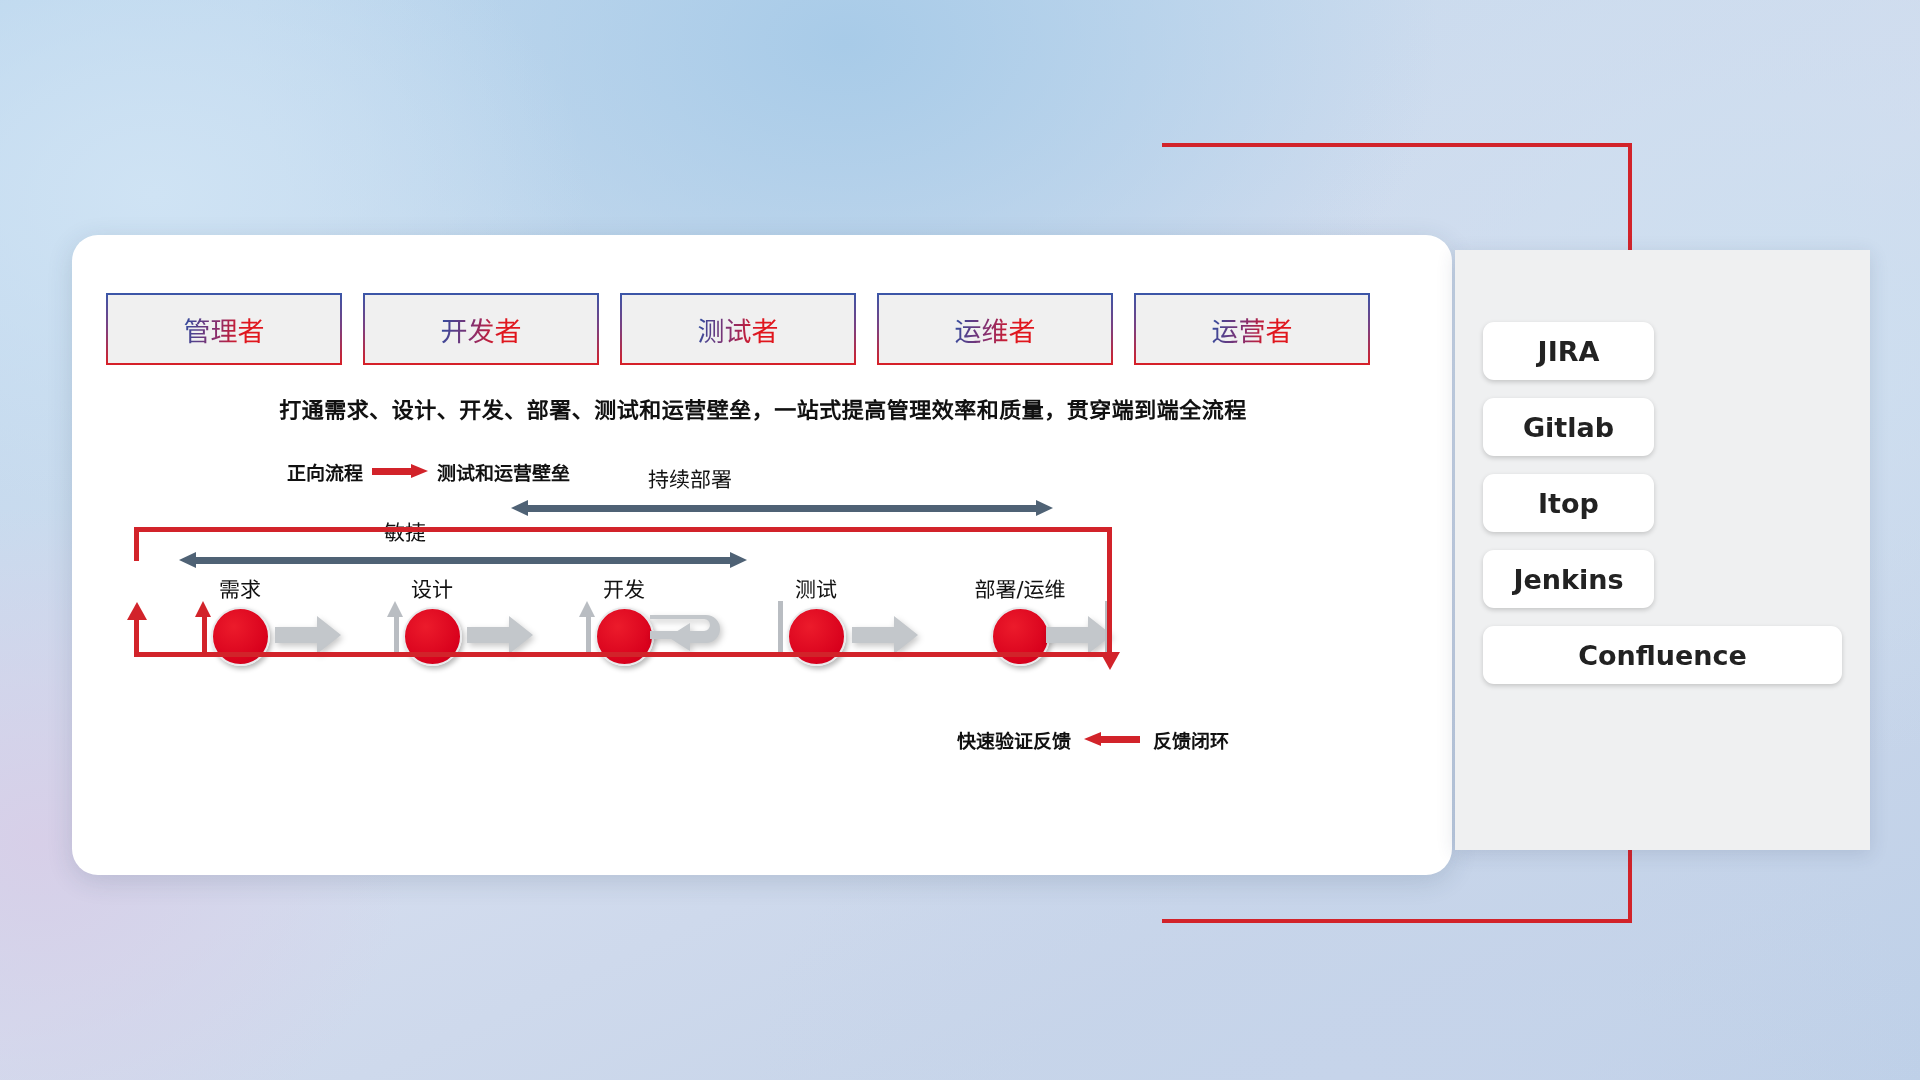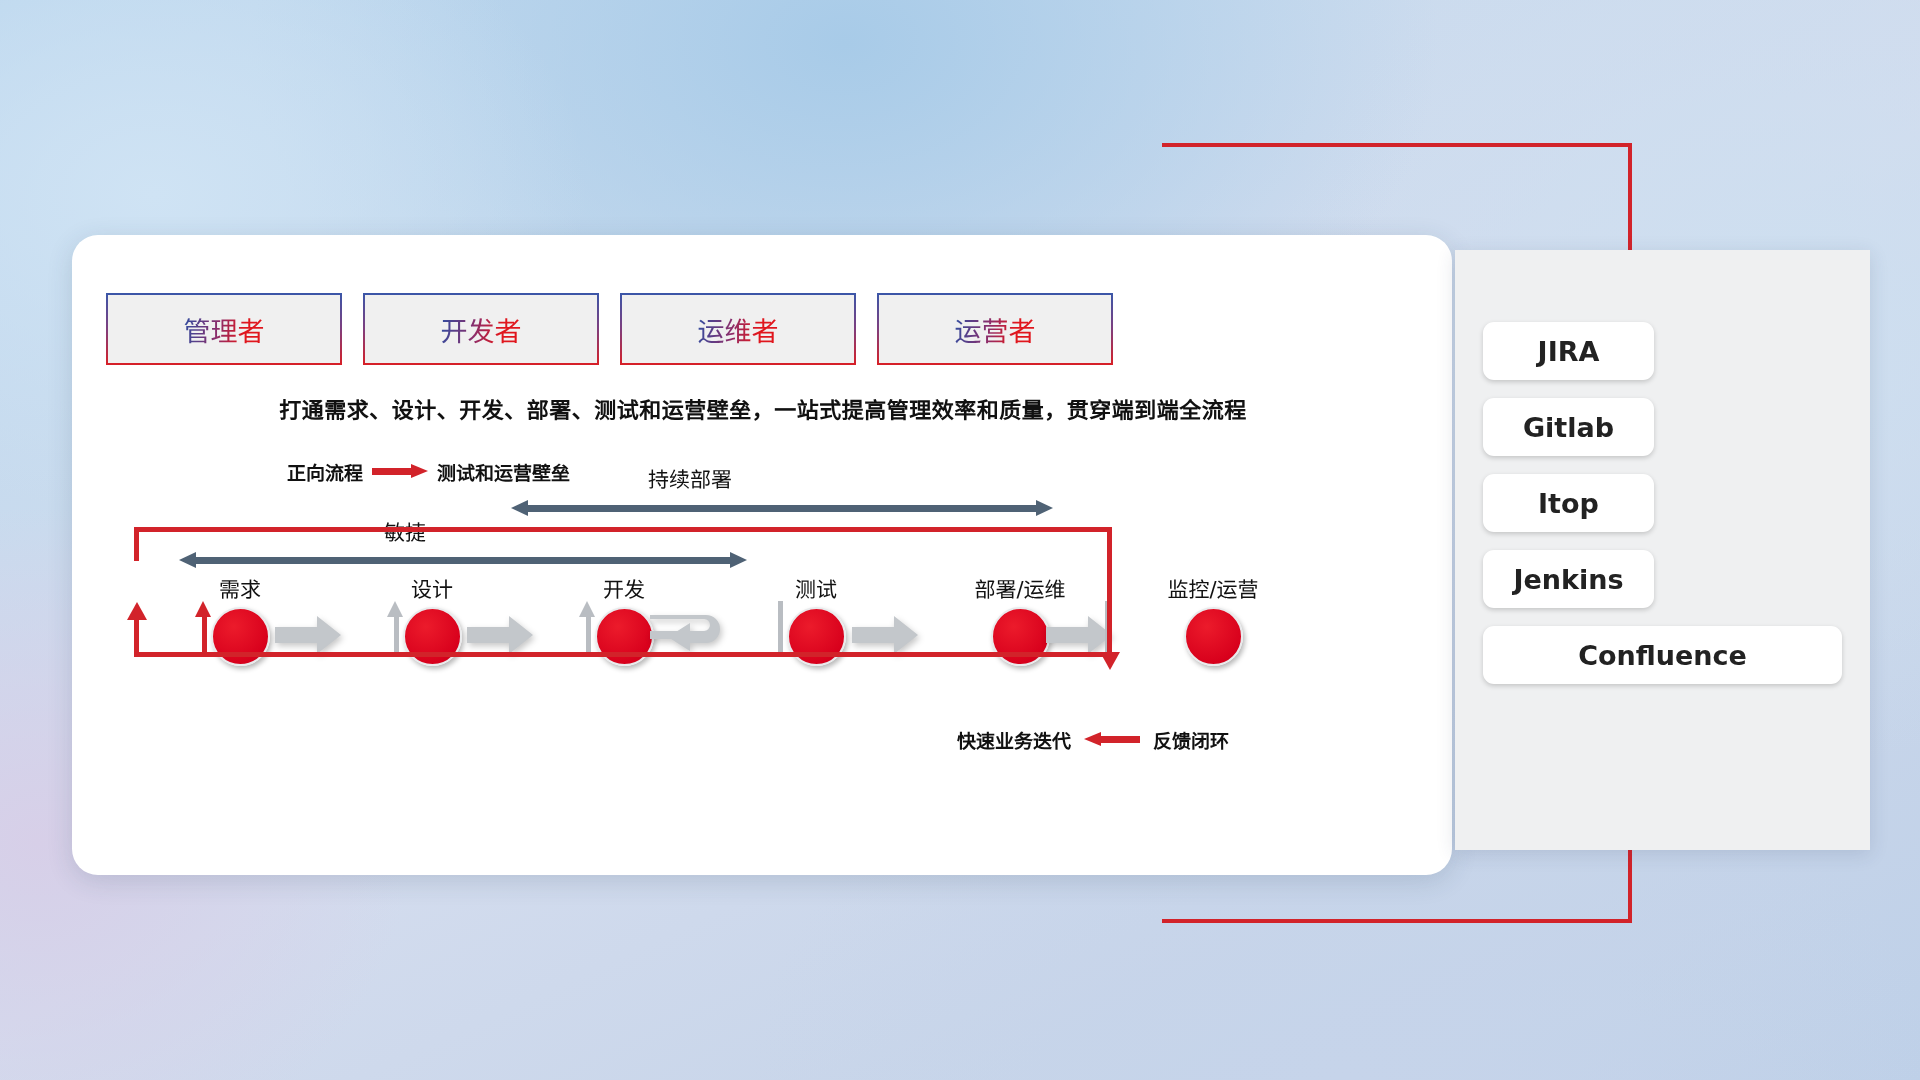--- a/index.html
+++ b/index.html
@@ -186,20 +186,23 @@
   <div class="card">
 
     <div class="roles">
       <div class="role-box">
         <span class="role-label">管理者</span>
       </div>
       <div class="role-box">
         <span class="role-label">开发者</span>
       </div>
       <div class="role-box">
+        <span class="role-label">测试者</span>
+      </div>
+      <div class="role-box">
         <span class="role-label">运维者</span>
       </div>
       <div class="role-box">
         <span class="role-label">运营者</span>
       </div>
     </div>
 
     <div class="headline">打通需求、设计、开发、部署、测试和运营壁垒，一站式提高管理效率和质量，贯穿端到端全流程</div>
 
     <div class="legend-fwd">
@@ -290,28 +293,24 @@
         <div class="stage-label">部署/运维</div>
         <div class="stage-dot"></div>
       </div>
 
       <div class="gray-arrow" style="left:938px; top:43px;">
         <svg width="66" height="38" viewBox="0 0 66 38">
             <polygon points="0,11 42,11 42,0 66,19 42,38 42,27 0,27" fill="#c3c7cb"></polygon>
           </svg>
       </div>
 
-      <div class="stage" style="left:1025px; top:0; width:160px;">
-        <div class="stage-label">监控/运营</div>
-        <div class="stage-dot"></div>
-      </div>
     </div>
 
     <div class="legend-fb">
-      <span class="legend-txt">快速业务迭代</span>
+      <span class="legend-txt">快速验证反馈</span>
       <span class="red-arrow-l"></span>
       <span class="legend-txt">反馈闭环</span>
     </div>
   </div>
 
   <div class="panel">
     <div class="chips">
       <div class="chip">JIRA</div>
       <div class="chip">Gitlab</div>
       <div class="chip">Itop</div>

